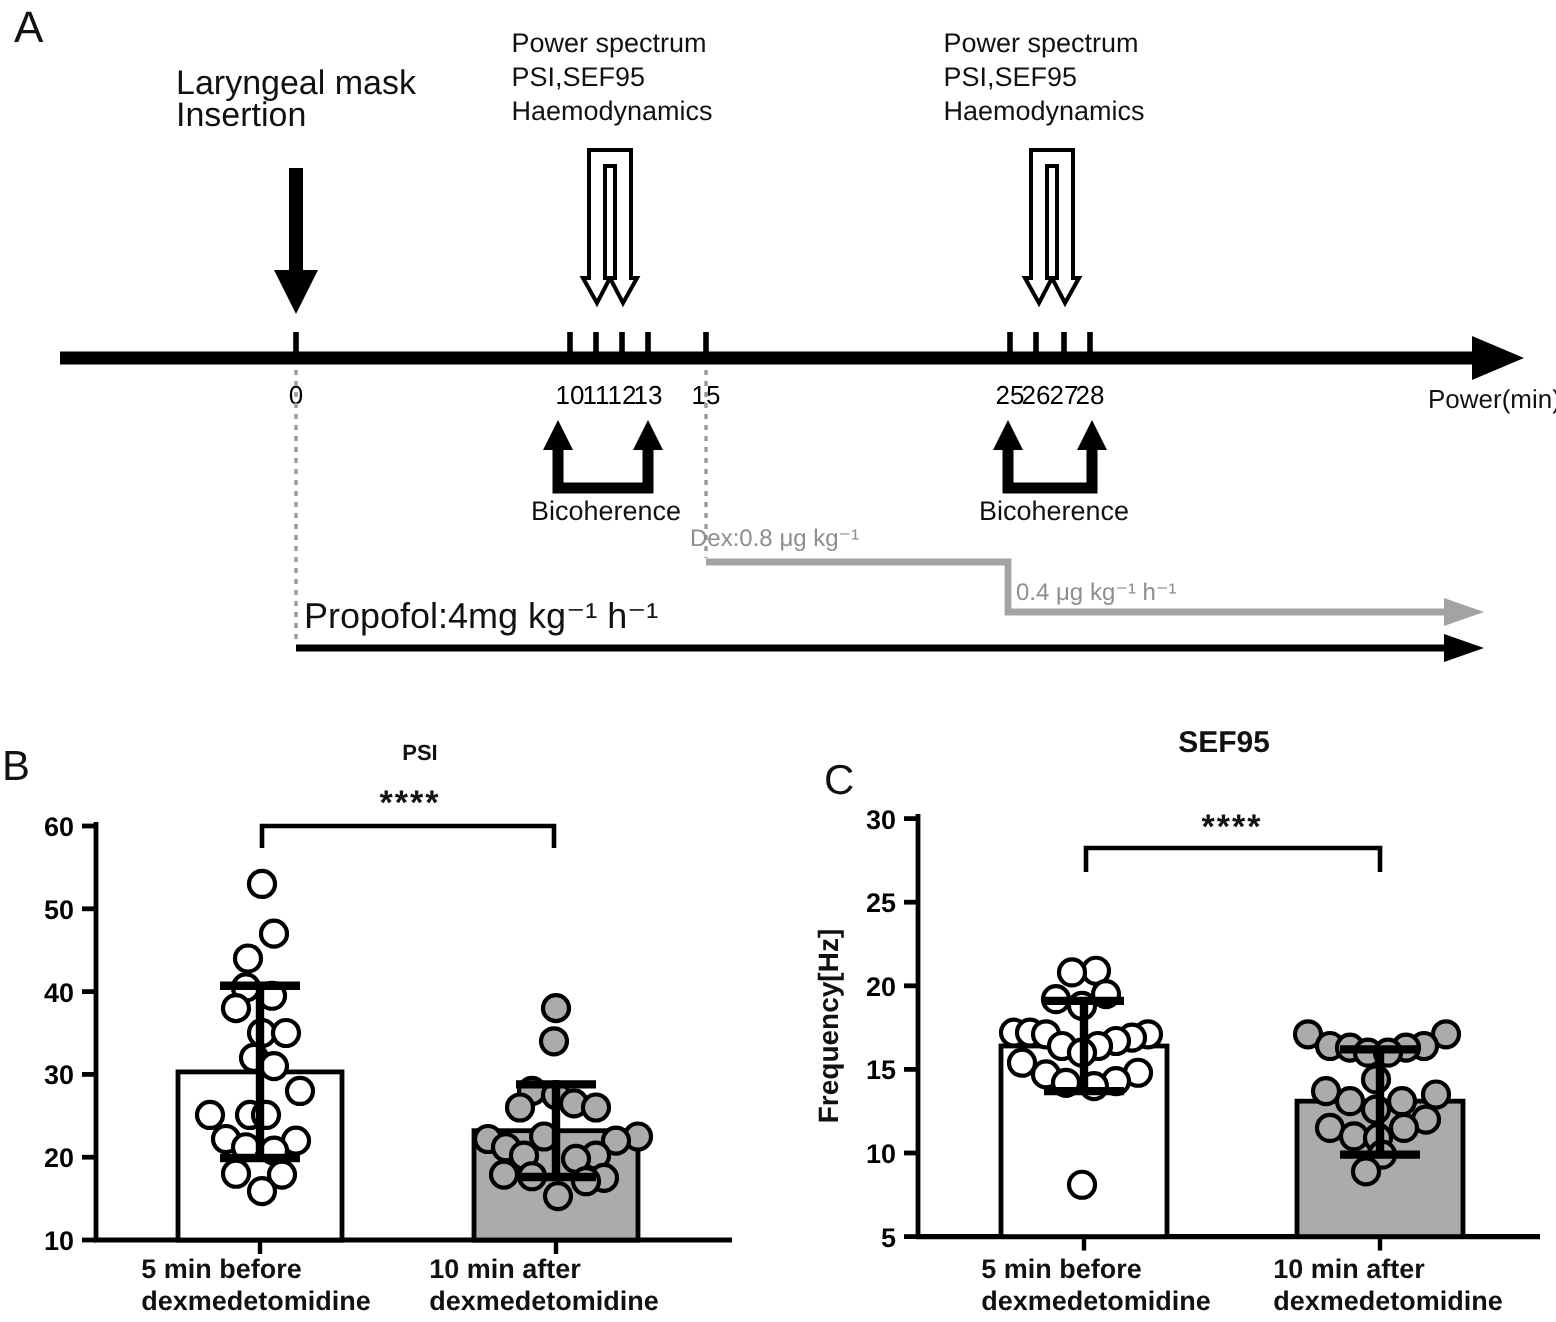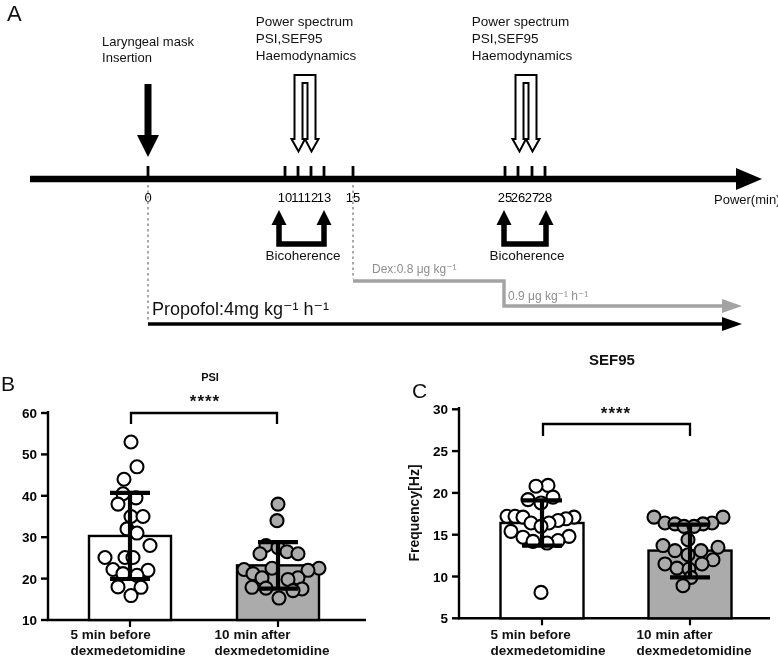--- a/index.html
+++ b/index.html
@@ -75,34 +75,34 @@
       <polygon points="722,299 722,313 742,306" fill="#a3a3a3"></polygon>
     </g>
 
     <g>
       <line x1="148" y1="324" x2="724" y2="324" stroke="#000" stroke-width="3.4"></line>
       <polygon points="722,317 722,331 742,324" fill="#000"></polygon>
     </g>
   </svg>
 
   <div class="abs" style="left:7px;top:1px;font-size:22px">A</div>
-  <div class="abs ctr ml" style="left:148px;top:34px;font-size:13px;line-height:16px">Laryngeal mask
+  <div class="abs ctr ml" style="left:148px;top:34px;font-size:17px;line-height:16px">Laryngeal mask
 Insertion</div>
   <div class="abs ctr ml" style="left:306px;top:13px;font-size:13.5px;line-height:17px">Power spectrum
 PSI,SEF95
 Haemodynamics</div>
   <div class="abs ctr ml" style="left:522px;top:13px;font-size:13.5px;line-height:17px">Power spectrum
 PSI,SEF95
 Haemodynamics</div>
   <div class="abs ctr" style="left:303px;top:248px;font-size:13.5px">Bicoherence</div>
   <div class="abs ctr" style="left:527px;top:248px;font-size:13.5px">Bicoherence</div>
   <div class="abs" style="left:714px;top:192px;font-size:13px">Power(min)</div>
   <div class="abs" style="left:152px;top:298px;font-size:18px">Propofol:4mg kg⁻¹ h⁻¹</div>
-  <div class="abs" style="left:372px;top:262px;font-size:12px;color:#8e8e8e">Dex:0.8 μg kg⁻¹</div>
-  <div class="abs" style="left:508px;top:289px;font-size:12px;color:#8e8e8e">0.9 μg kg⁻¹ h⁻¹</div>
+  <div class="abs" style="left:345px;top:262px;font-size:12px;color:#8e8e8e">Dex:0.8 μg kg⁻¹</div>
+  <div class="abs" style="left:508px;top:289px;font-size:12px;color:#8e8e8e">0.4 μg kg⁻¹ h⁻¹</div>
 
   <svg style="left:0;top:370px" width="388" height="291" viewBox="0 0 388 291">
       <line x1="48" y1="41" x2="48" y2="251" stroke="#000" stroke-width="2.4"></line>
       <line x1="47" y1="250" x2="366" y2="250" stroke="#000" stroke-width="2.6"></line>
       <line x1="41" y1="250" x2="48" y2="250" stroke="#000" stroke-width="2.4"></line>
       <text x="37" y="255" text-anchor="end" font-size="13.5" font-weight="bold" fill="#000">10</text>
       <line x1="41" y1="208.6" x2="48" y2="208.6" stroke="#000" stroke-width="2.4"></line>
       <text x="37" y="213.6" text-anchor="end" font-size="13.5" font-weight="bold" fill="#000">20</text>
       <line x1="41" y1="167.2" x2="48" y2="167.2" stroke="#000" stroke-width="2.4"></line>
       <text x="37" y="172.2" text-anchor="end" font-size="13.5" font-weight="bold" fill="#000">30</text>
@@ -236,21 +236,21 @@
       <circle cx="289" cy="198.14000000000001" r="6.5" fill="#ababab" stroke="#000" stroke-width="2.1"></circle>
       <circle cx="301" cy="198.976" r="6.5" fill="#ababab" stroke="#000" stroke-width="2.1"></circle>
       <circle cx="303" cy="207.336" r="6.5" fill="#ababab" stroke="#000" stroke-width="2.1"></circle>
       <circle cx="295" cy="215.69600000000003" r="6.5" fill="#ababab" stroke="#000" stroke-width="2.1"></circle>
       <line x1="302" y1="154.668" x2="302" y2="207.336" stroke="#000" stroke-width="4.2"></line>
       <line x1="282" y1="154.668" x2="322" y2="154.668" stroke="#000" stroke-width="4.2"></line>
       <line x1="282" y1="207.336" x2="322" y2="207.336" stroke="#000" stroke-width="4.2"></line>
       <path d="M155,66 L155,54 L302,54 L302,66" fill="none" stroke="#000" stroke-width="2.3"></path>
     </svg>
   <div class="abs" style="left:412px;top:379px;font-size:21px">C</div>
-  <div class="abs ctr b" style="left:612px;top:351px;font-size:15px">SEF95</div>
+  <div class="abs ctr b" style="left:612px;top:363px;font-size:15px">SEF95</div>
   <div class="abs ctr b" style="left:616px;top:404px;font-size:17px;letter-spacing:1px">****</div>
   <div class="abs b" style="left:414px;top:513px;transform:translate(-50%,-50%) rotate(-90deg);font-size:14px;white-space:nowrap">Frequency[Hz]</div>
   <div class="abs ctr ml b" style="left:548px;top:627px;font-size:13.5px;line-height:15.5px">5 min before
 dexmedetomidine</div>
   <div class="abs ctr ml b" style="left:694px;top:627px;font-size:13.5px;line-height:15.5px">10 min after
 dexmedetomidine</div>
 
 </div>
 
 </body></html>

